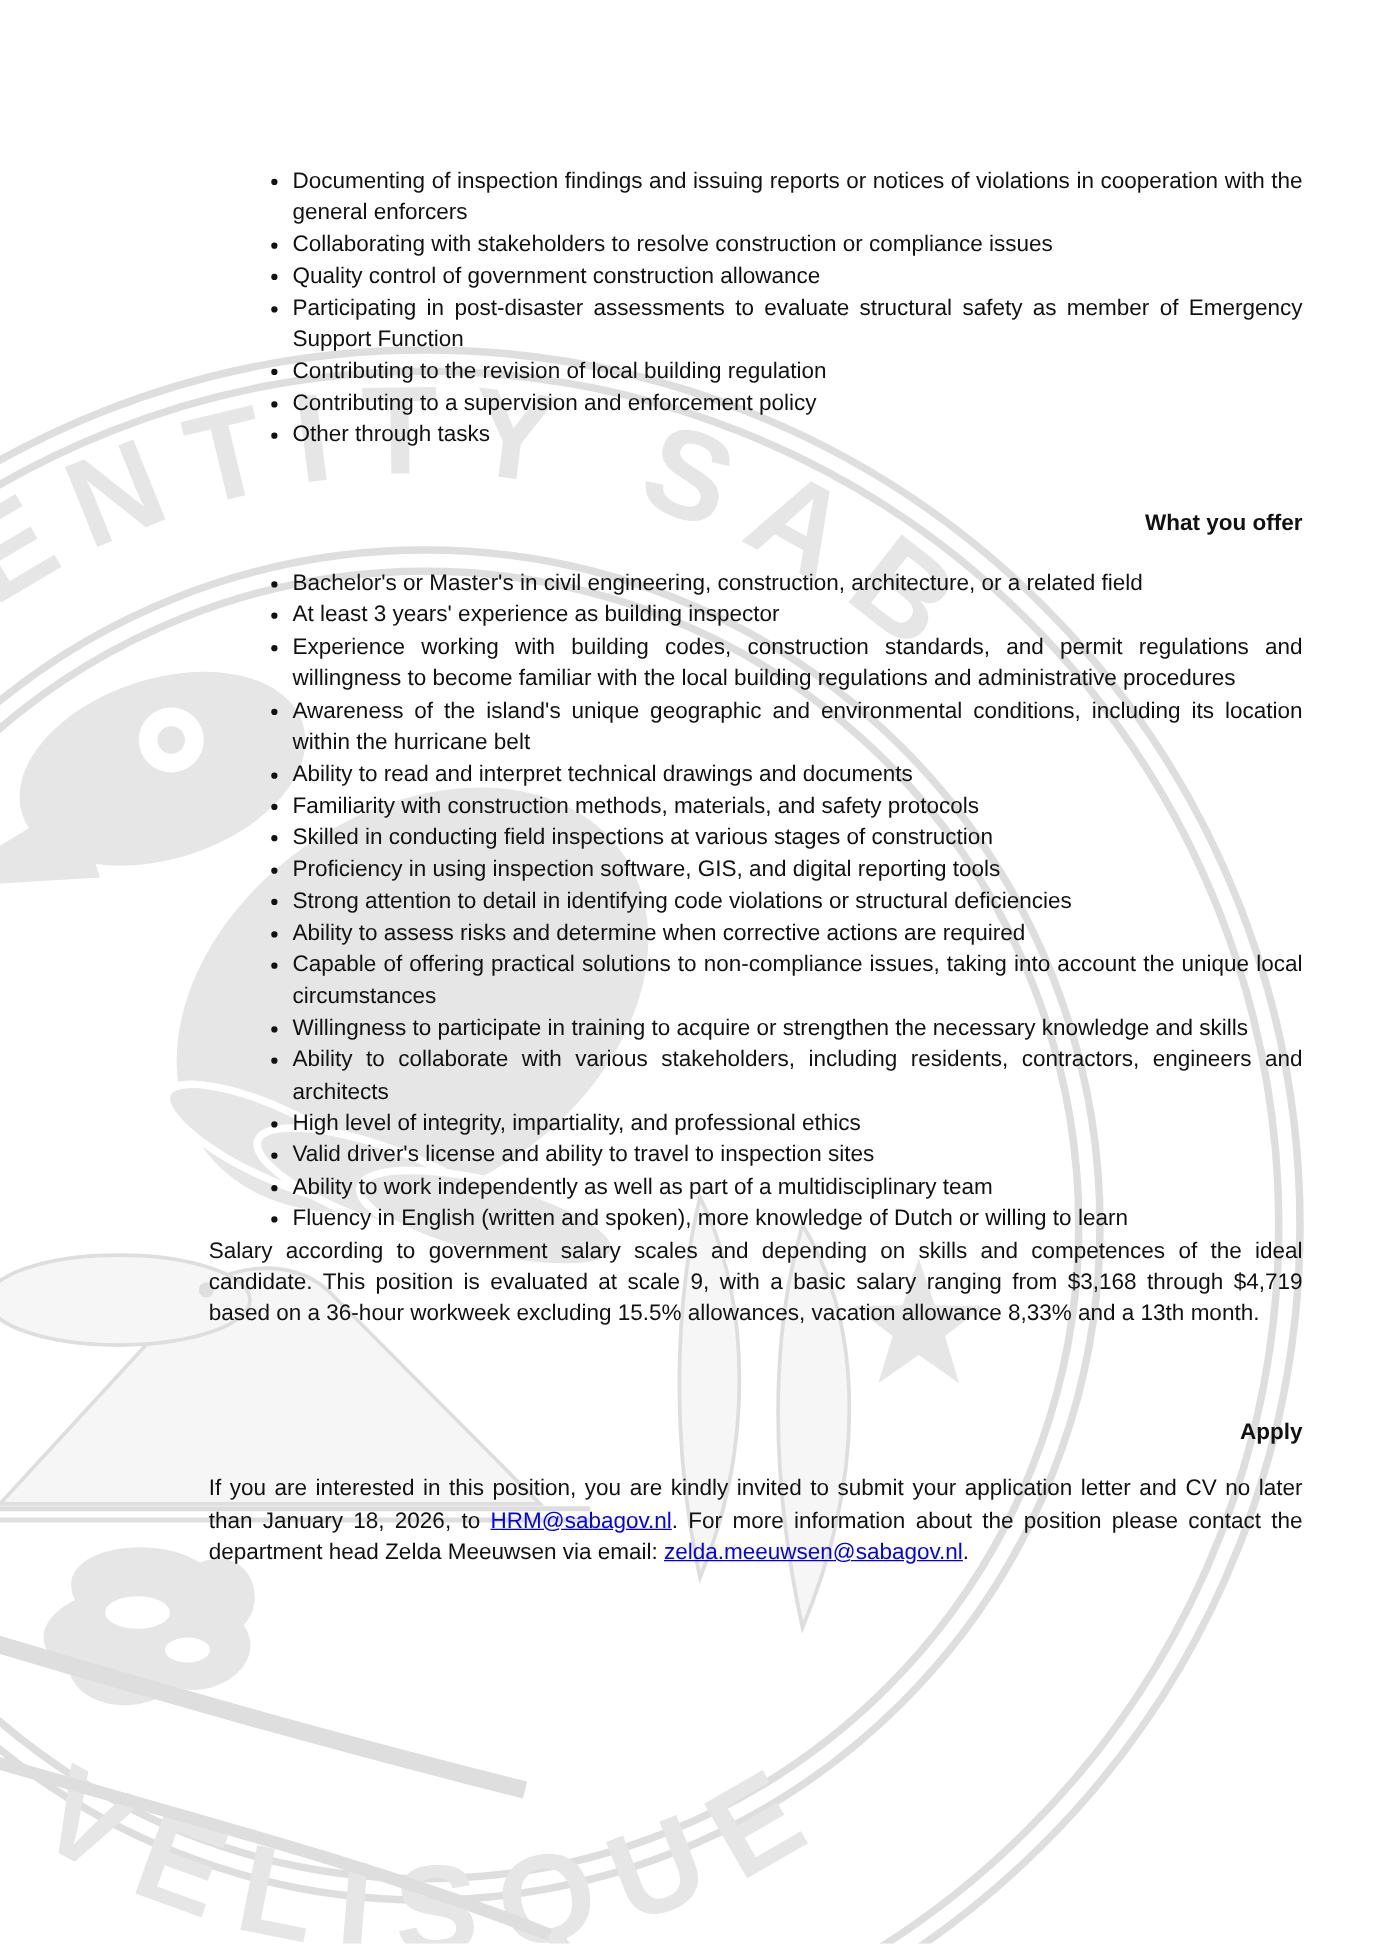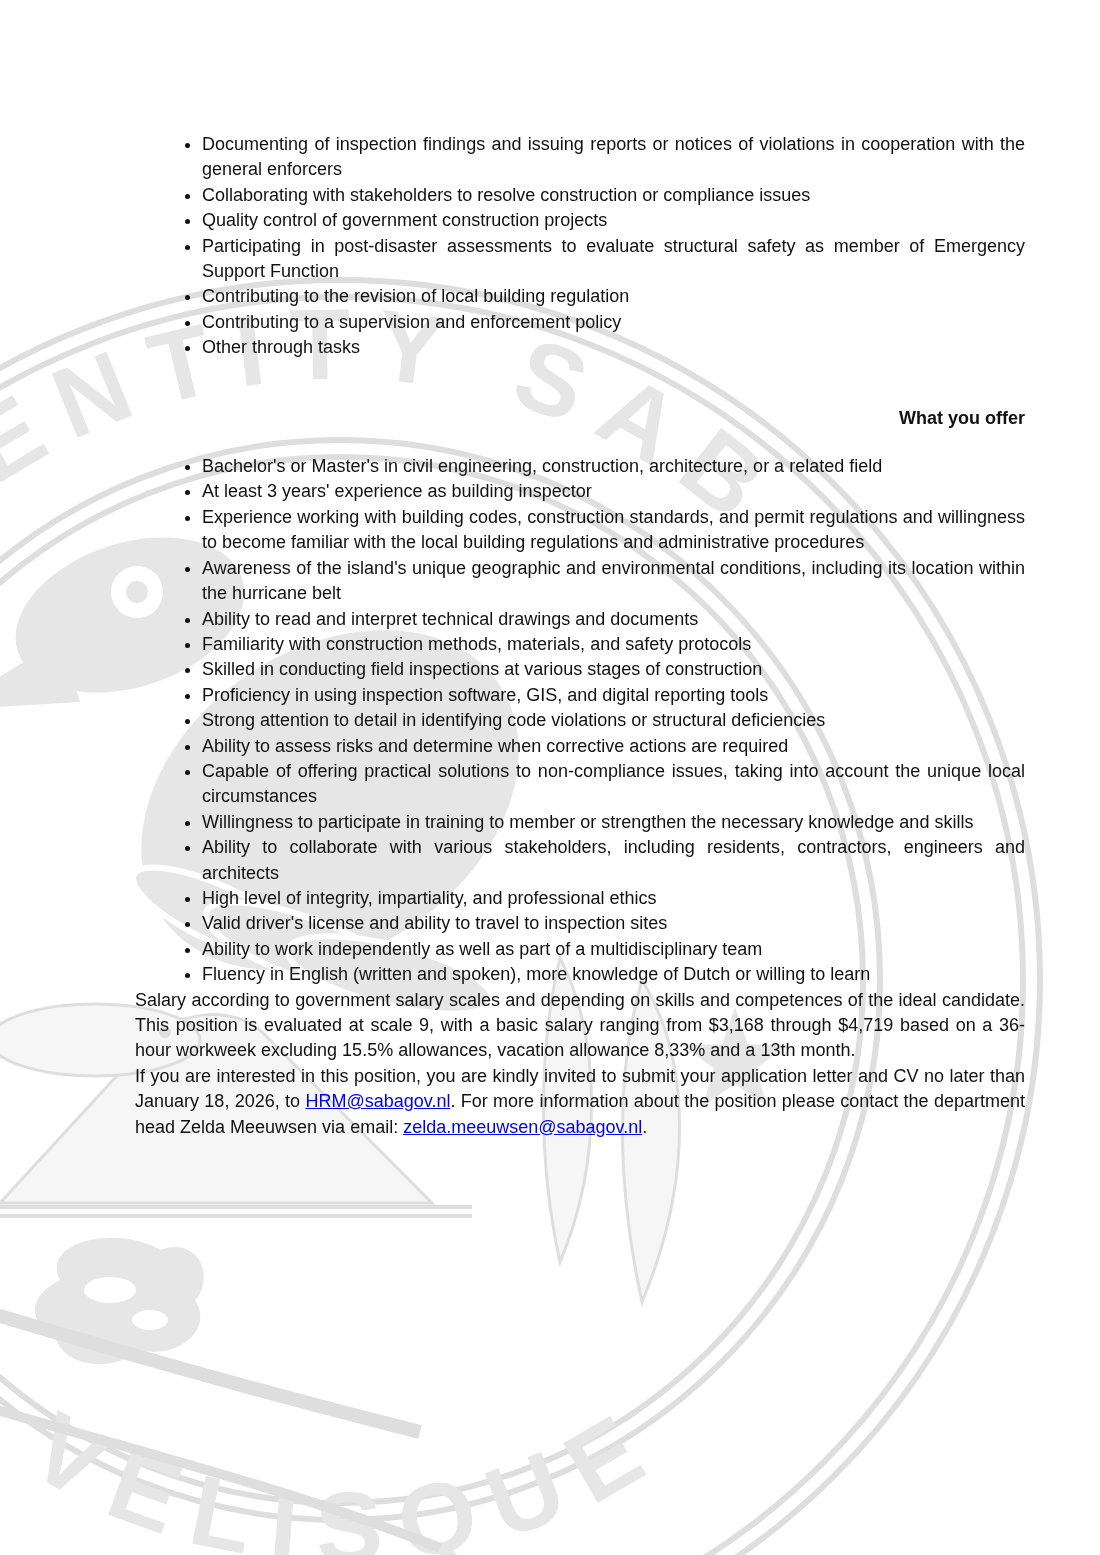--- a/index.html
+++ b/index.html
@@ -33,23 +33,24 @@
     font-size:100px;
     letter-spacing:22px;
     fill:var(--wm);
   }
   .wm-fill{fill:var(--wm);}
   .wm-outline{fill:var(--wm-light);stroke:var(--wm-line);stroke-width:3;}
   .wm-ring{fill:none;stroke:var(--wm-line);stroke-width:6;}
   .content{
     position:relative;
     z-index:1;
-    padding:132px 75px 0 135px;
+    padding:132px 58px 0 135px;
     font-size:18px;
     line-height:25.4px;
+    margin-left:32px;
   }
   ul.bullets{
     margin:0;
     padding:0 0 0 67px;
     list-style:disc outside;
   }
   ul.bullets li{
     text-align:justify;
   }
   h2{
@@ -133,49 +134,50 @@
       <rect x="-20" y="1205" width="492" height="4" fill="var(--wm-line)" stroke="none"></rect>
       <rect x="-20" y="1214" width="492" height="4" fill="var(--wm-line)" stroke="none"></rect>
     </g>
   </svg>
 
   <div class="content">
 
     <ul class="bullets">
         <li>Documenting of inspection findings and issuing reports or notices of violations in cooperation with the general enforcers</li>
         <li>Collaborating with stakeholders to resolve construction or compliance issues</li>
-        <li>Quality control of government construction projects</li>
+        <li>Quality control of government construction allowance</li>
         <li>Participating in post-disaster assessments to evaluate structural safety as member of Emergency Support Function</li>
         <li>Contributing to the revision of local building regulation</li>
         <li>Contributing to a supervision and enforcement policy</li>
         <li>Other through tasks</li>
       </ul>
 
     <h2 class="h-what-you-offer">What you offer</h2>
 
     <ul class="bullets">
         <li>Bachelor's or Master's in civil engineering, construction, architecture, or a related field</li>
         <li>At least 3 years' experience as building inspector</li>
         <li>Experience working with building codes, construction standards, and permit regulations and willingness to become familiar with the local building regulations and administrative procedures</li>
         <li>Awareness of the island's unique geographic and environmental conditions, including its location within the hurricane belt</li>
         <li>Ability to read and interpret technical drawings and documents</li>
         <li>Familiarity with construction methods, materials, and safety protocols</li>
         <li>Skilled in conducting field inspections at various stages of construction</li>
         <li>Proficiency in using inspection software, GIS, and digital reporting tools</li>
         <li>Strong attention to detail in identifying code violations or structural deficiencies</li>
         <li>Ability to assess risks and determine when corrective actions are required</li>
         <li>Capable of offering practical solutions to non-compliance issues, taking into account the unique local circumstances</li>
-        <li>Willingness to participate in training to member or strengthen the necessary knowledge and skills</li>
+        <li>Willingness to participate in training to acquire or strengthen the necessary knowledge and skills</li>
         <li>Ability to collaborate with various stakeholders, including residents, contractors, engineers and architects</li>
         <li>High level of integrity, impartiality, and professional ethics</li>
         <li>Valid driver's license and ability to travel to inspection sites</li>
         <li>Ability to work independently as well as part of a multidisciplinary team</li>
         <li>Fluency in English (written and spoken), more knowledge of Dutch or willing to learn</li>
       </ul>
 
 
     <p class="para">Salary according to government salary scales and depending on skills and competences of the ideal candidate. This position is evaluated at scale 9, with a basic salary ranging from $3,168 through $4,719 based on a 36-hour workweek excluding 15.5% allowances, vacation allowance 8,33% and a 13th month.</p>
 
+    <h2 class="h-apply">Apply</h2>
 
     <p class="para"><span>If you are interested in this position, you are kindly invited to submit your application letter and CV no later than January 18, 2026, to </span><a href="#" class="email-link">HRM@sabagov.nl</a><span>. For more information about the position please contact the department head Zelda Meeuwsen via email: </span><a href="#" class="email-link">zelda.meeuwsen@sabagov.nl</a><span>.</span></p>
 
   </div>
 </div>
 
 </body></html>

